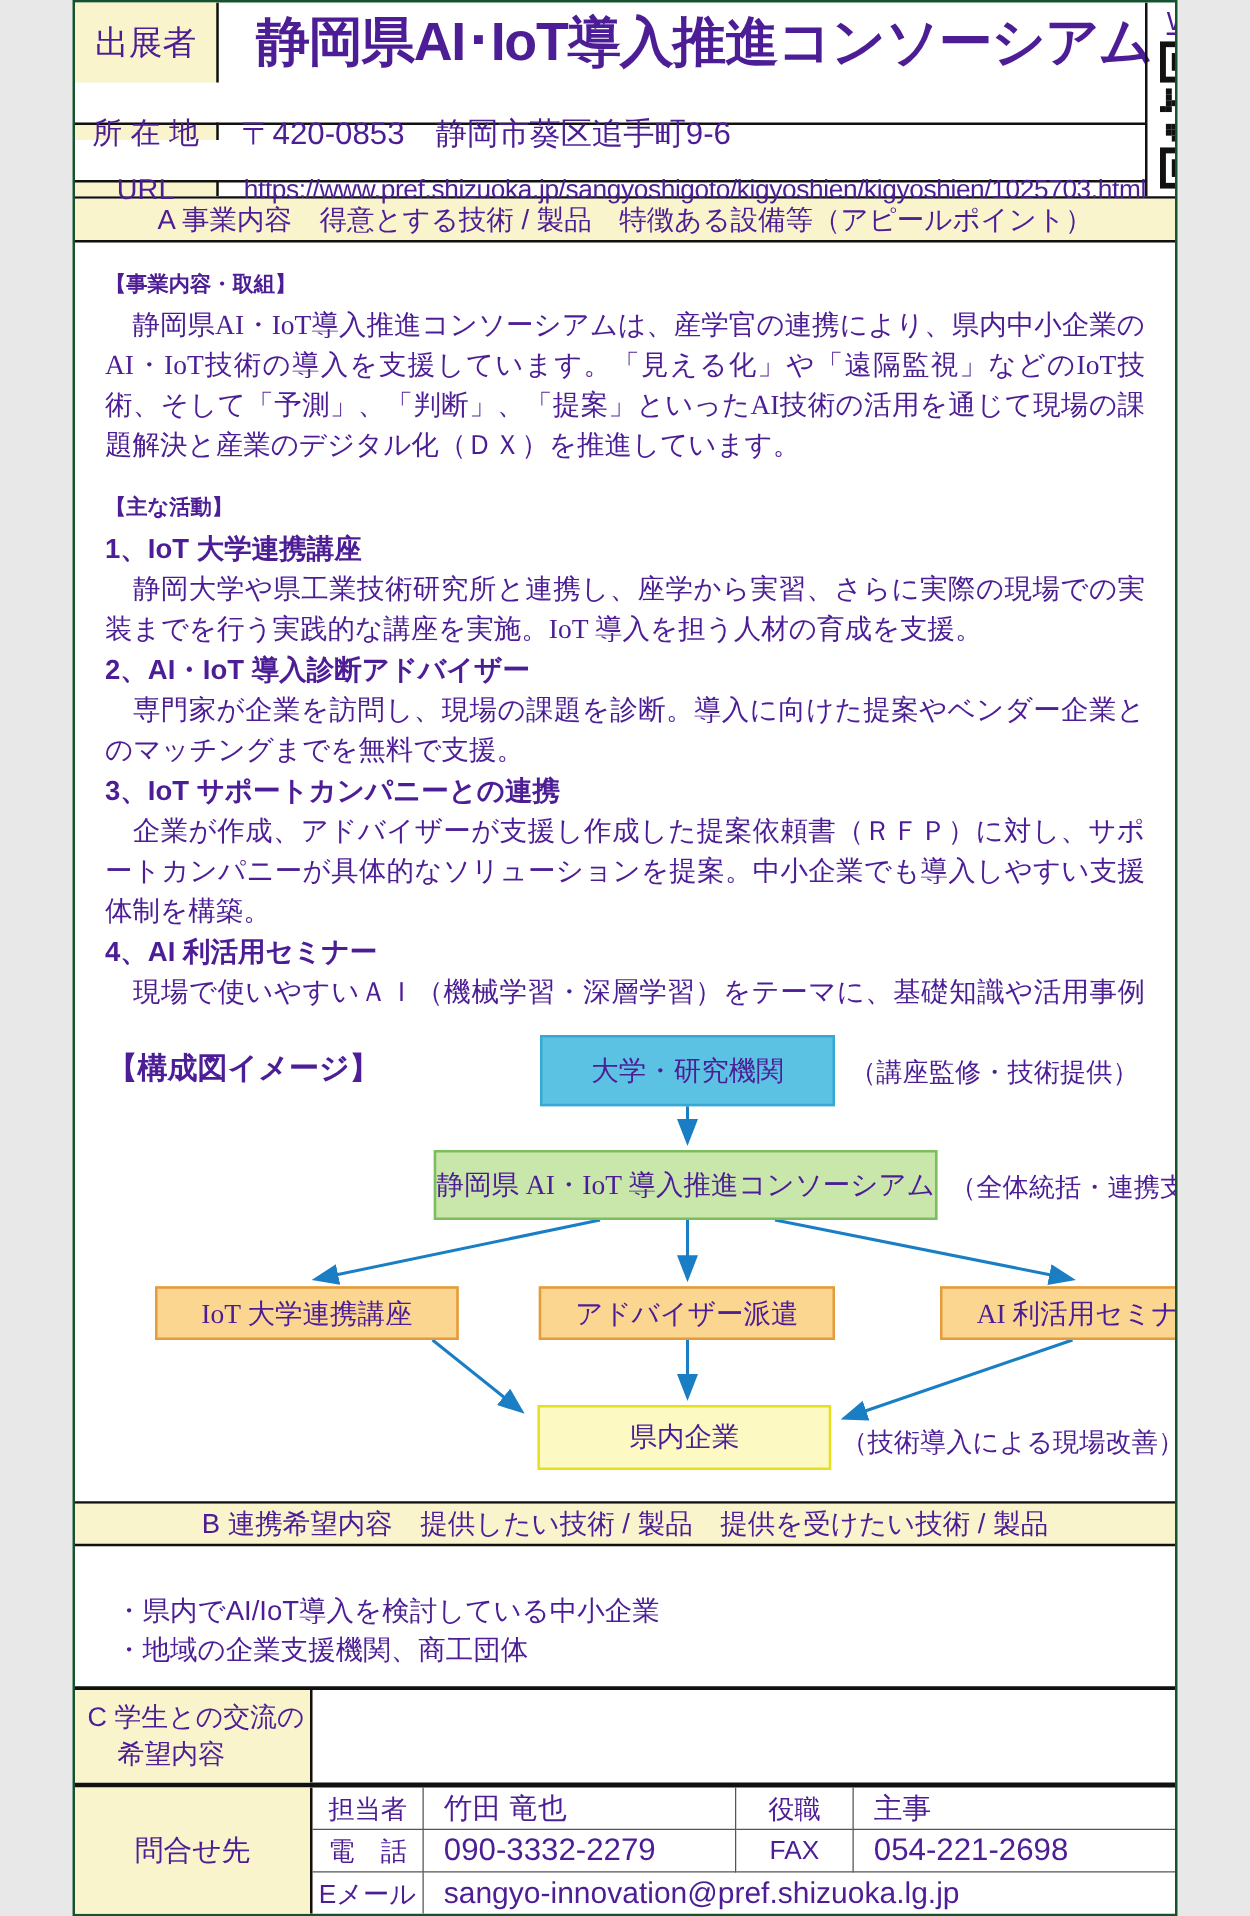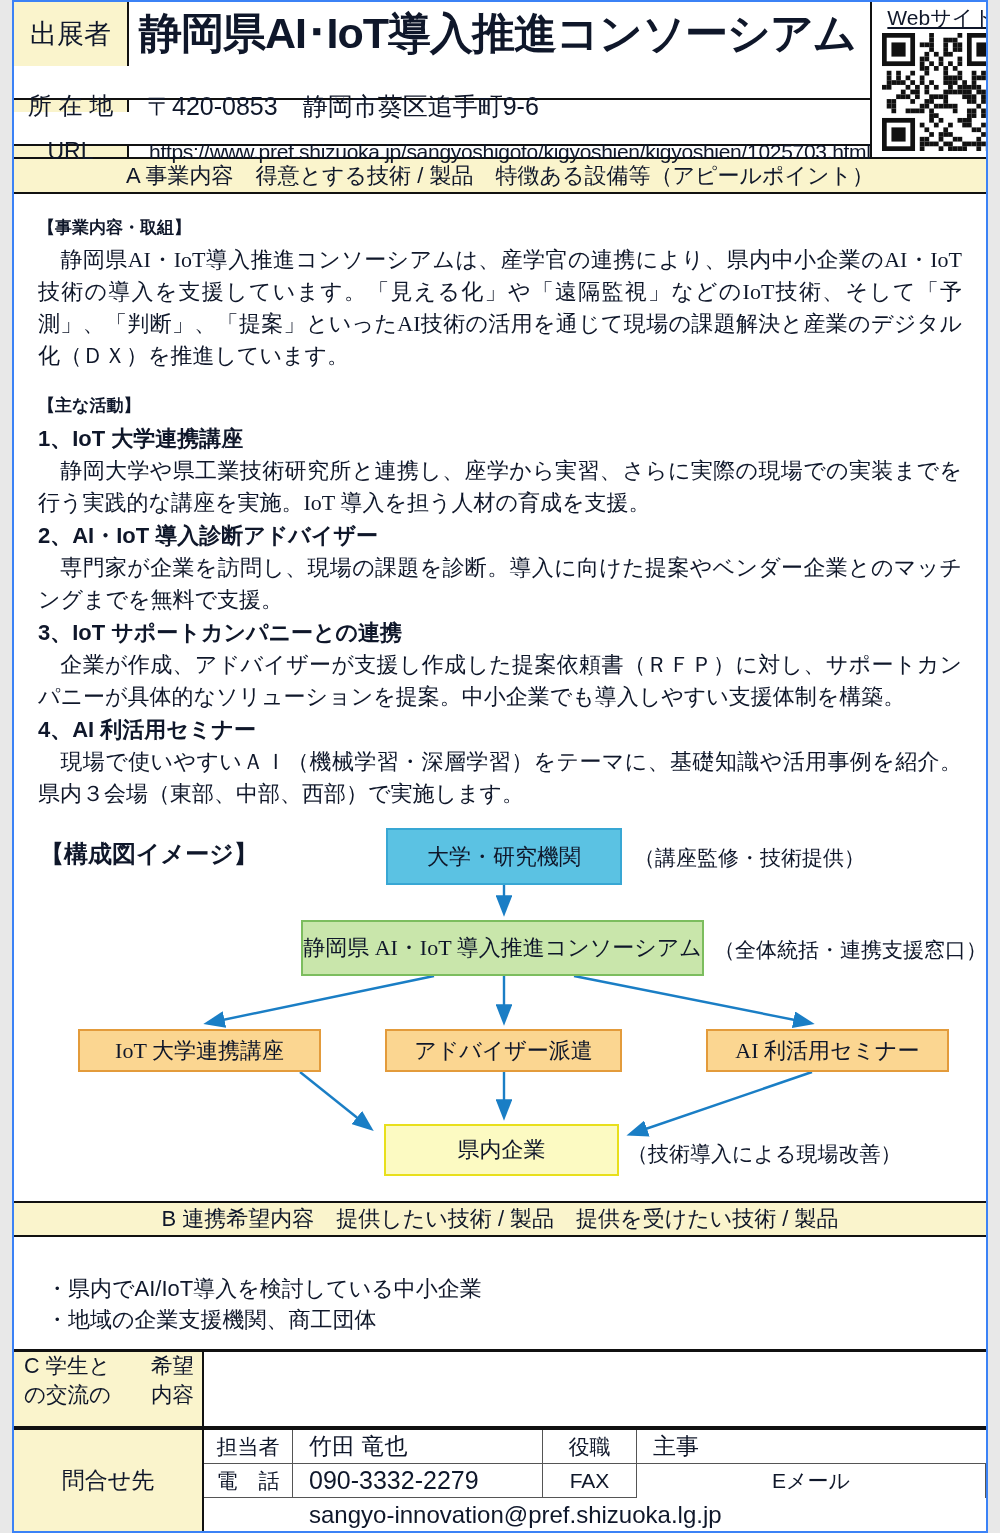--- a/index.html
+++ b/index.html
@@ -1,31 +1,31 @@
 <!DOCTYPE html>
 <html lang="ja"><head>
 <meta charset="utf-8">
 <style>
   html,body { margin:0; padding:0; background:#e8e8e8; }
   * { box-sizing:border-box; }
   .page {
-    width:976px; height:1533px; margin:0 auto; background:#fff;
-    border:2px solid #3b82f6; position:relative; overflow:hidden;
-    font-family:"Liberation Sans", sans-serif; color:#0f172a;
+    width:884px; height:1533px; margin:0 auto; background:#fff;
+    border:2px solid #14532d; position:relative; overflow:hidden;
+    font-family:"Liberation Sans", sans-serif; color:#4c1d95;
     --pale:#faf4cc; --blueF:#5bc2e3; --blueB:#38a7d4; --greenF:#c9e6ab; --greenB:#7cbd5e;
     --orangeF:#fbd691; --orangeB:#e39b3b; --yellowF:#fcfac2; --yellowB:#e8df1c; --arrow:#1a7ec5;
   }
   
   .hdr { display:grid; grid-template-columns:115px 741px 140px; grid-template-rows:64px 46px 45px; border-bottom:2px solid #111; }
   .hdr .lbl { background:var(--pale); border-right:2px solid #111; display:flex; align-items:center; justify-content:center; }
   .hdr .rt { border-top:2px solid #111;margin-top:32px; }
   .lbl-exhibitor { font-size:27px; }
   .lbl-address { font-size:24px; }
   .lbl-url { font-size:23px; }
-  .cell-title { display:flex; align-items:center; padding-left:10px; font-size:43px; font-weight:bold; letter-spacing:-1px; white-space:nowrap; }
+  .cell-title { display:flex; align-items:center; padding-left:10px; font-size:43px; font-weight:bold; letter-spacing:-1px; white-space:nowrap;margin-left:20px; }
   .cell-address { display:flex; align-items:center; padding-left:18px; font-size:25px; }
   .cell-url { display:flex; align-items:center; padding-left:20px; font-size:21px; letter-spacing:-0.3px; white-space:nowrap; }
   .qrcell { grid-row:1 / span 3; grid-column:3; border-left:2px solid #111; display:flex; flex-direction:column; align-items:center; padding-top:3px;text-decoration:underline; }
   .weblabel { font-size:21px; line-height:26px; }
   .qrbox { margin-top:2px; }
   
   .band { background:var(--pale); border-bottom:2px solid #111; display:flex; align-items:center; justify-content:center; font-size:22px; }
   .band-a { height:35px; }
   .band-b { height:34px; }
   
@@ -48,21 +48,21 @@
   .d-comp   { left:370px; top:314px; width:235px; height:52px; background:var(--yellowF); border-color:var(--yellowB); }
   .dnote { position:absolute; font-family:Liberation Mono, monospace; font-size:21px; white-space:nowrap; }
   .n-univ { left:620px; top:34px; }
   .n-cons { left:700px; top:126px; }
   .n-comp { left:613px; top:330px; }
   .d-arrows { position:absolute; left:0; top:0; }
   
   .body-b { height:115px; border-bottom:3px solid #111; padding:36px 0 0 32px; font-size:22px; line-height:31px; }
   
   .row-c { display:grid; grid-template-columns:190px 1fr; height:78px; border-bottom:4px solid #111; }
-  .row-c .clbl { background:var(--pale); border-right:2px solid #111; display:flex; flex-direction:row; justify-content:center; padding-left:10px; font-size:21.5px; line-height:29px; }
+  .row-c .clbl { background:var(--pale); border-right:2px solid #111; display:flex; flex-direction:column; justify-content:center; padding-left:10px; font-size:21.5px; line-height:29px; }
   .row-c .clbl .l2 { padding-left:24px; }
   
   .contact { display:grid; grid-template-columns:190px 1fr; height:101px; }
   .contact .plbl { background:var(--pale); border-right:2px solid #111; display:flex; align-items:center; justify-content:center; font-size:23px; }
   .ctable { display:grid; grid-template-columns:89px 250px 94px 1fr; grid-template-rows:34px 34px 33px; }
   .cc { display:flex; align-items:center; border-bottom:1.5px solid #555; }
   .ck { justify-content:center; font-size:21px; border-right:1.5px solid #555; }
   .cv { padding-left:16px; font-size:23px; }
   .cv.brd { border-right:1.5px solid #555; }
   .row3 { border-bottom:none; }
@@ -362,19 +362,20 @@
     <div class="plbl">問合せ先</div>
     <div class="ctable">
       <div class="cc ck">担当者</div>
       <div class="cc cv brd">竹田 竜也</div>
       <div class="cc ck">役職</div>
       <div class="cc cv">主事</div>
 
       <div class="cc ck">電　話</div>
       <div class="cc cv brd phone">090-3332-2279</div>
       <div class="cc ck">FAX</div>
+      <div class="cc cv phone">054-221-2698</div>
 
       <div class="cc ck row3">Eメール</div>
       <div class="cc cv row3 email-v">sangyo-innovation@pref.shizuoka.lg.jp</div>
     </div>
   </div>
 
 </div>
 
 </body></html>

